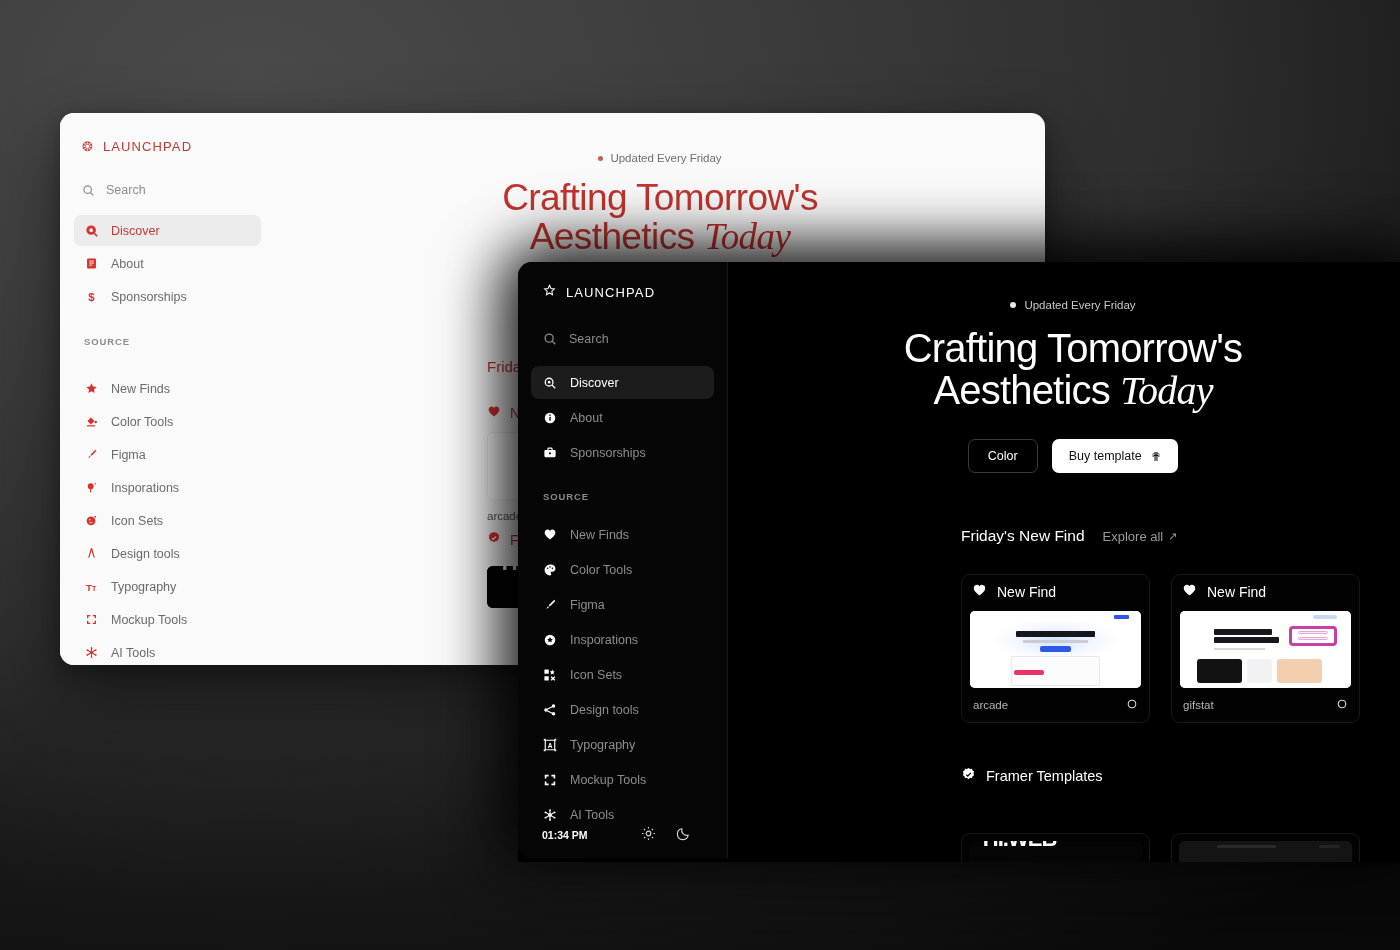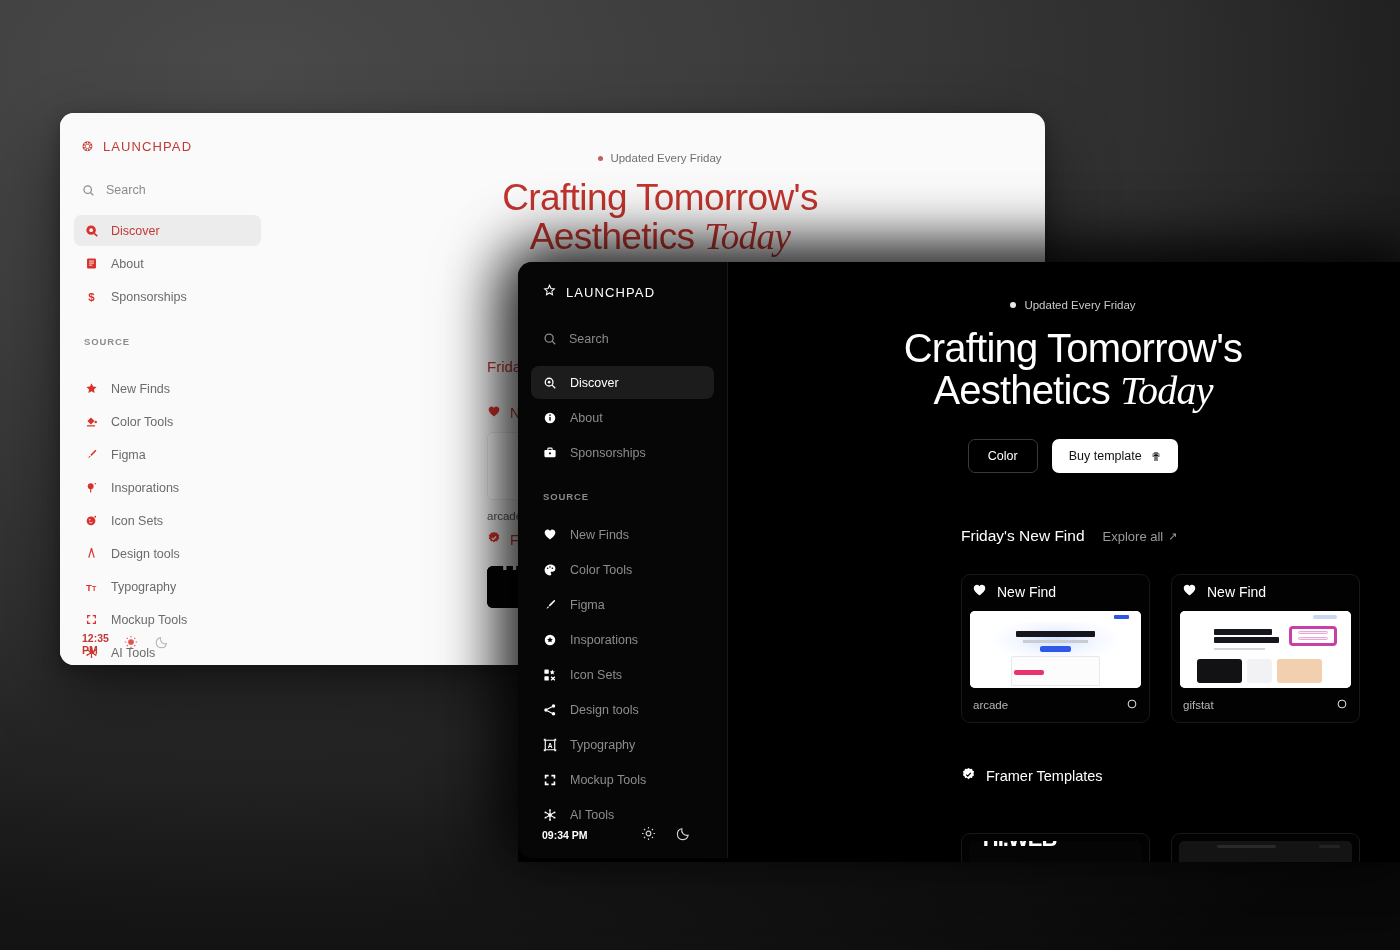--- a/index.html
+++ b/index.html
@@ -343,36 +343,20 @@
               <circle cx="13.2" cy="11" r="1.1" fill="#d8322c"></circle>
               <circle cx="8" cy="13.6" r="1.1" fill="#d8322c"></circle>
               <circle cx="2.8" cy="11" r="1.1" fill="#d8322c"></circle>
               <circle cx="2.8" cy="5" r="1.1" fill="#d8322c"></circle>
             </svg>
           </span>
         <span>AI Tools</span>
       </div>
     </div>
 
-    <div class="lt-footer">
-      <span class="lt-time">12:35 PM</span>
-      <span class="lt-toggles">
-        <span>
-          <svg viewBox="0 0 16 16" width="14" height="14" stroke="#e0544e" stroke-width="1.3" fill="none">
-              <circle cx="8" cy="8" r="2.6" fill="#e0544e"></circle>
-              <path d="M8 1v1.6M8 13.4V15M1 8h1.6M13.4 8H15M3.2 3.2l1.1 1.1M11.7 11.7l1.1 1.1M12.8 3.2l-1.1 1.1M4.3 11.7l-1.1 1.1"></path>
-            </svg>
-        </span>
-        <span>
-          <svg viewBox="0 0 16 16" width="14" height="14" fill="none" stroke="#b8b8b8" stroke-width="1.3">
-              <path d="M13 9.8A5.6 5.6 0 0 1 6.2 3a5.8 5.8 0 1 0 6.8 6.8z"></path>
-            </svg>
-        </span>
-      </span>
-    </div>
   </div>
 
   <div class="lt-main">
     <div class="lt-badge">
       <span class="dot"></span>
       <span>Updated Every Friday</span>
     </div>
     <h1 class="lt-h1">
       <span>Crafting Tomorrow's</span><br>
       <span>Aesthetics</span>
@@ -616,21 +600,21 @@
               <circle cx="8" cy="13.6" r="1.1" fill="#fff"></circle>
               <circle cx="2.8" cy="11" r="1.1" fill="#fff"></circle>
               <circle cx="2.8" cy="5" r="1.1" fill="#fff"></circle>
             </svg>
           </span>
         <span>AI Tools</span>
       </div>
     </div>
 
     <div class="dk-footer">
-      <span class="dk-time">09:34 PM</span>
+      <span class="dk-time">01:34 PM</span>
       <span class="dk-toggles">
         <span>
           <svg viewBox="0 0 16 16" width="15" height="15" stroke="#d4d4d4" stroke-width="1.2" fill="none">
               <circle cx="8" cy="8" r="2.5"></circle>
               <path d="M8 1v1.7M8 13.3V15M1 8h1.7M13.3 8H15M3.2 3.2l1.2 1.2M11.6 11.6l1.2 1.2M12.8 3.2l-1.2 1.2M4.4 11.6l-1.2 1.2"></path>
             </svg>
         </span>
         <span>
           <svg viewBox="0 0 16 16" width="15" height="15" fill="none" stroke="#d4d4d4" stroke-width="1.2">
               <path d="M13 9.8A5.6 5.6 0 0 1 6.2 3a5.8 5.8 0 1 0 6.8 6.8z"></path>

